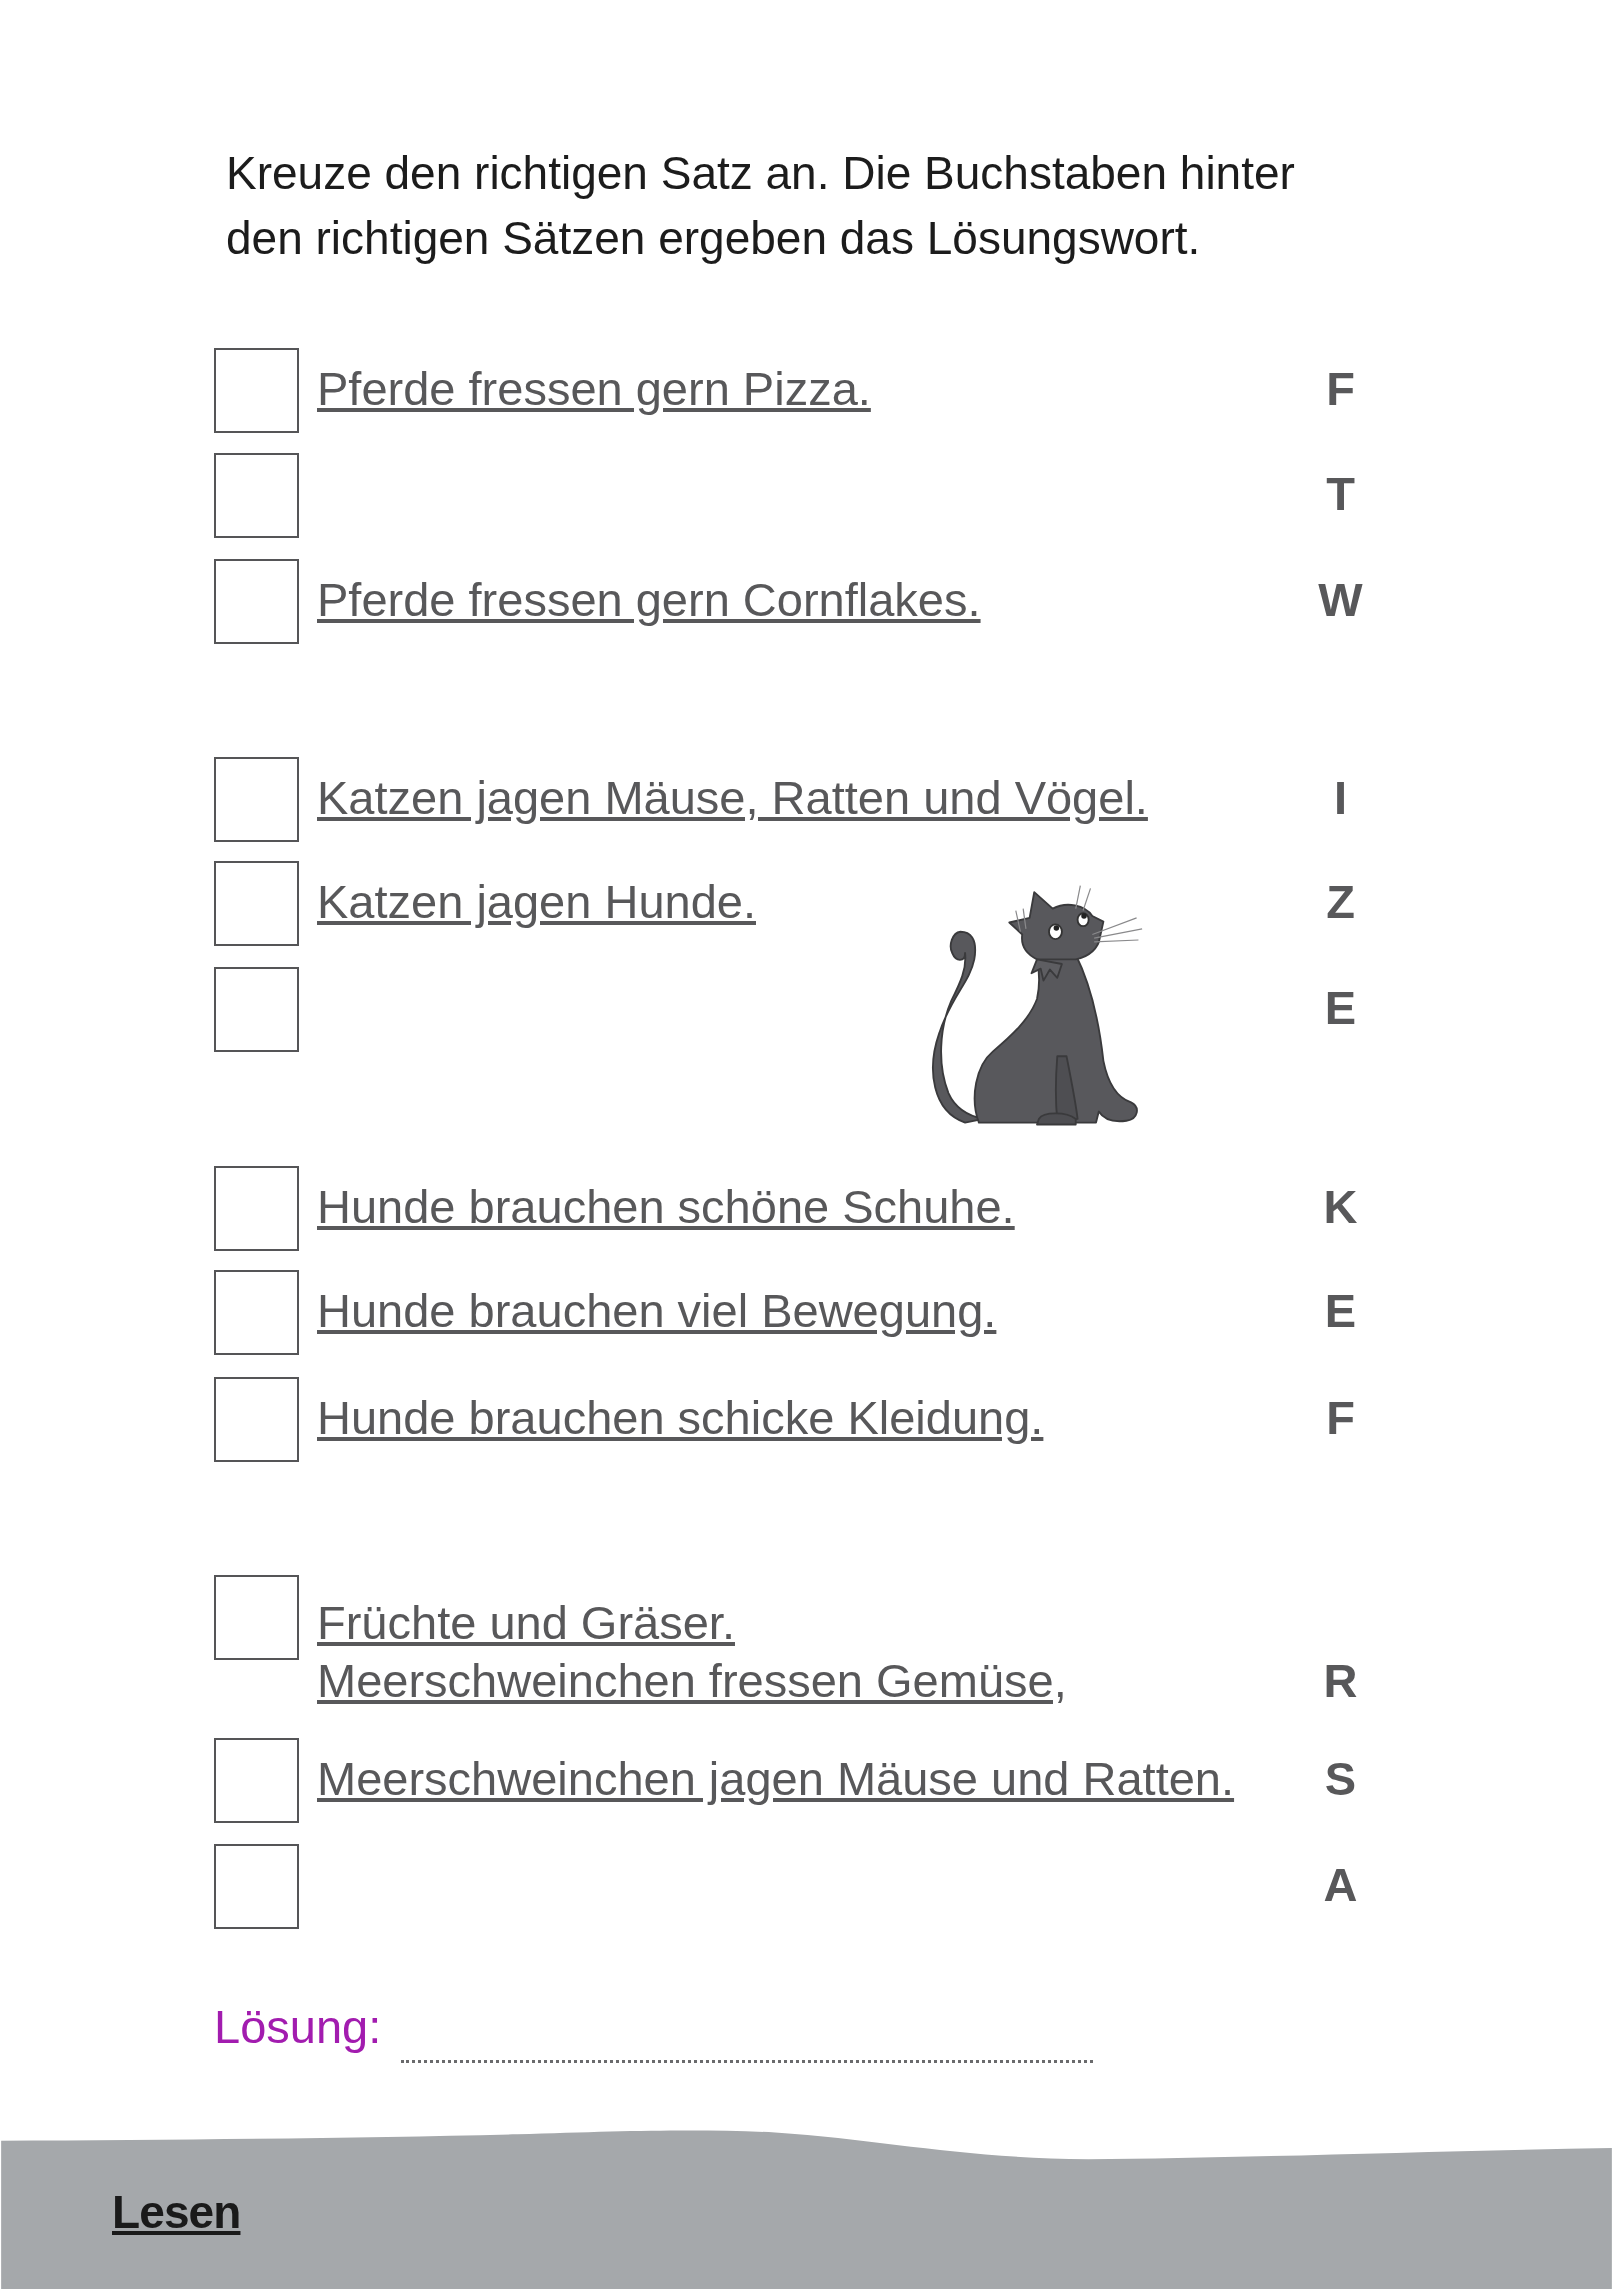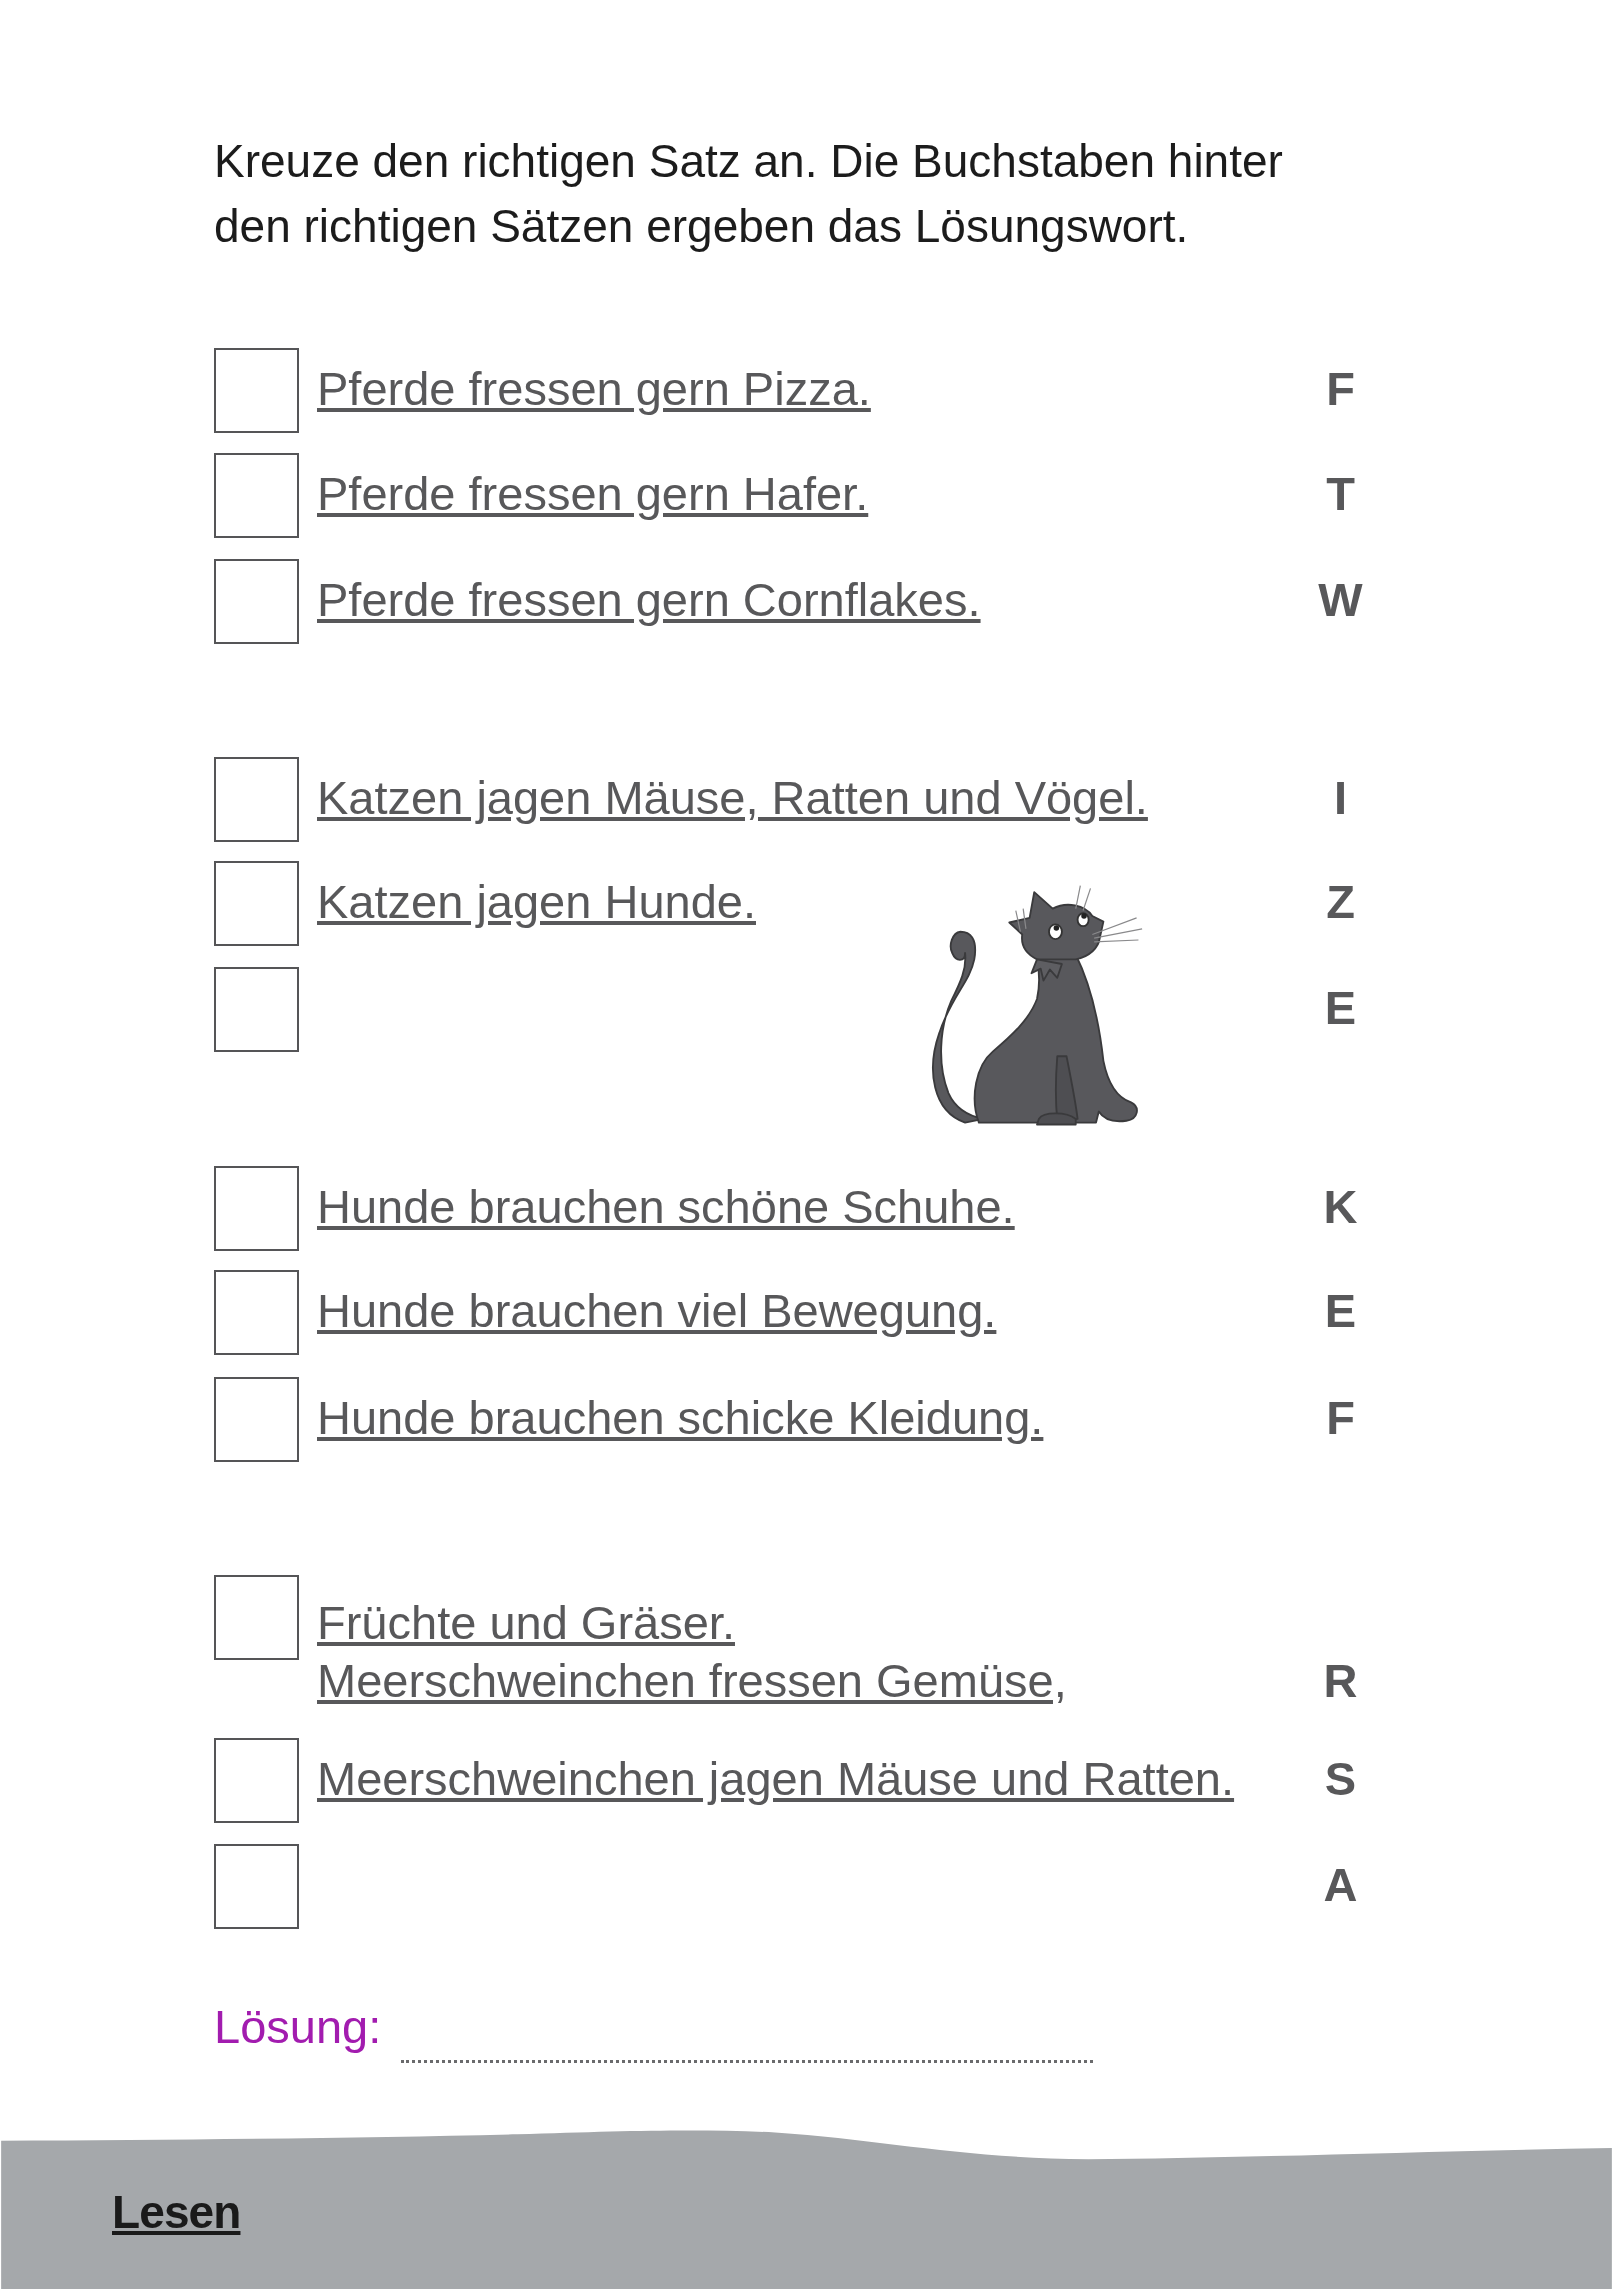--- a/index.html
+++ b/index.html
@@ -4,21 +4,21 @@
 <style>
   html, body { margin: 0; padding: 0; }
   body {
     width: 1613px; height: 2290px; position: relative; overflow: hidden;
     background: #ffffff;
     font-family: "Liberation Sans", "DejaVu Sans", sans-serif;
   }
   .instructions {
     position: absolute; left: 214px; top: 129px; width: 1200px;
     font-size: 46px; line-height: 65px; color: #1c1c1c;
-    margin: 0;
+    margin: 12px;
   }
   .instructions span { display: block; white-space: nowrap; }
   .item { position: absolute; left: 0; width: 1613px; height: 89px; }
   .checkbox {
     position: absolute; left: 214px; top: 0; width: 81px; height: 81px;
     border: 2.8px solid #555557; background: #fff; cursor: pointer;
   }
   .sentence {
     position: absolute; left: 317px; top: 12px;
     font-size: 47px; line-height: 58px; color: #58585a; white-space: nowrap; text-decoration: underline;
@@ -55,21 +55,20 @@
   <span>den richtigen Sätzen ergeben das Lösungswort.</span>
 </p>
 
 <div class="item" style="top:348px">
   <div class="checkbox"></div>
   <div class="sentence">Pferde fressen gern Pizza.</div>
   <div class="letter">F</div>
 </div>
 <div class="item" style="top:453px">
   <div class="checkbox"></div>
-  <div class="sentence">Pferde fressen gern Hafer.</div>
   <div class="letter">T</div>
 </div>
 <div class="item" style="top:559px">
   <div class="checkbox"></div>
   <div class="sentence">Pferde fressen gern Cornflakes.</div>
   <div class="letter">W</div>
 </div>
 
 <div class="item" style="top:757px">
   <div class="checkbox"></div>

